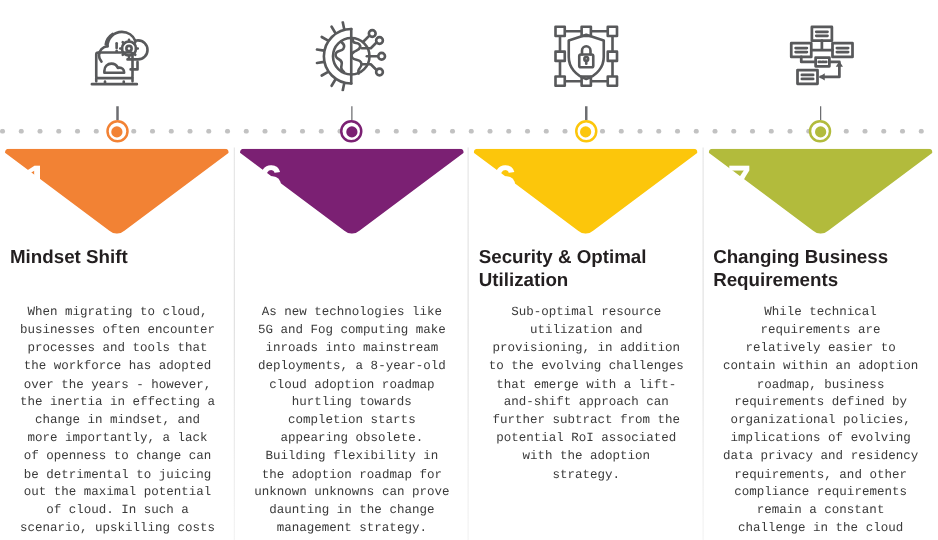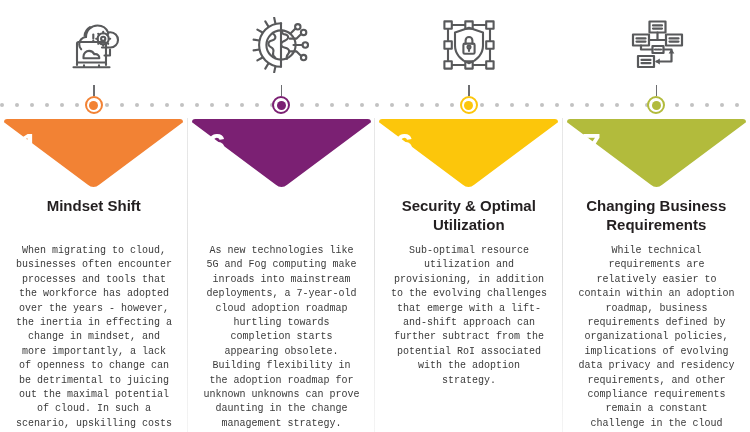--- a/index.html
+++ b/index.html
@@ -138,21 +138,21 @@
     letter-spacing: 0.5px;
     line-height: 40px;
   }
 
   
   .title {
     position: absolute;
     left: 8px;
     top: 196px;
     width: 171.5px;
-    text-align: center;
+    text-align: left;
     font-size: 15px;
     font-weight: 700;
     color: #231f20;
     line-height: 19px;
   }
 
   
   .body-text {
     position: absolute;
     left: 14px;
@@ -283,21 +283,21 @@
         <span class="core"></span>
       </div>
       <div class="tri-wrap">
         <div class="tri">
           <svg width="179" height="68" viewBox="0 0 179 68">
             <path d="M0 3.2 Q0 0 3.2 0 L175.8 0 Q179 0 179 3.2 L95.5 65.5 Q89.5 70.5 83.5 65.5 Z" fill="#7B2073"></path>
           </svg>
         </div>
         <div class="step-num">06</div>
       </div>
-      <div class="body-text">As new technologies like 5G and Fog computing make inroads into mainstream deployments, a 7-year-old cloud adoption roadmap hurtling towards completion starts appearing obsolete. Building flexibility in the adoption roadmap for unknown unknowns can prove daunting in the change management strategy.</div>
+      <div class="body-text">As new technologies like 5G and Fog computing make inroads into mainstream deployments, a 8-year-old cloud adoption roadmap hurtling towards completion starts appearing obsolete. Building flexibility in the adoption roadmap for unknown unknowns can prove daunting in the change management strategy.</div>
       <div class="divider"></div>
     </div>
 
     <div class="col">
       <div class="icon-wrap">
         <svg width="58" height="56" viewBox="0 0 58 56" fill="none" stroke="#58595b" stroke-width="2.1" stroke-linecap="round" stroke-linejoin="round">
           <path d="M8 10.5 L8 45.5 M50 10.5 L50 45.5 M10.5 8 L47.5 8 M10.5 48 L47.5 48"></path>
           <rect x="4.4" y="4.4" width="7.4" height="7.4" fill="#ffffff"></rect>
           <rect x="46.2" y="4.4" width="7.4" height="7.4" fill="#ffffff"></rect>
           <rect x="4.4" y="44.2" width="7.4" height="7.4" fill="#ffffff"></rect>

